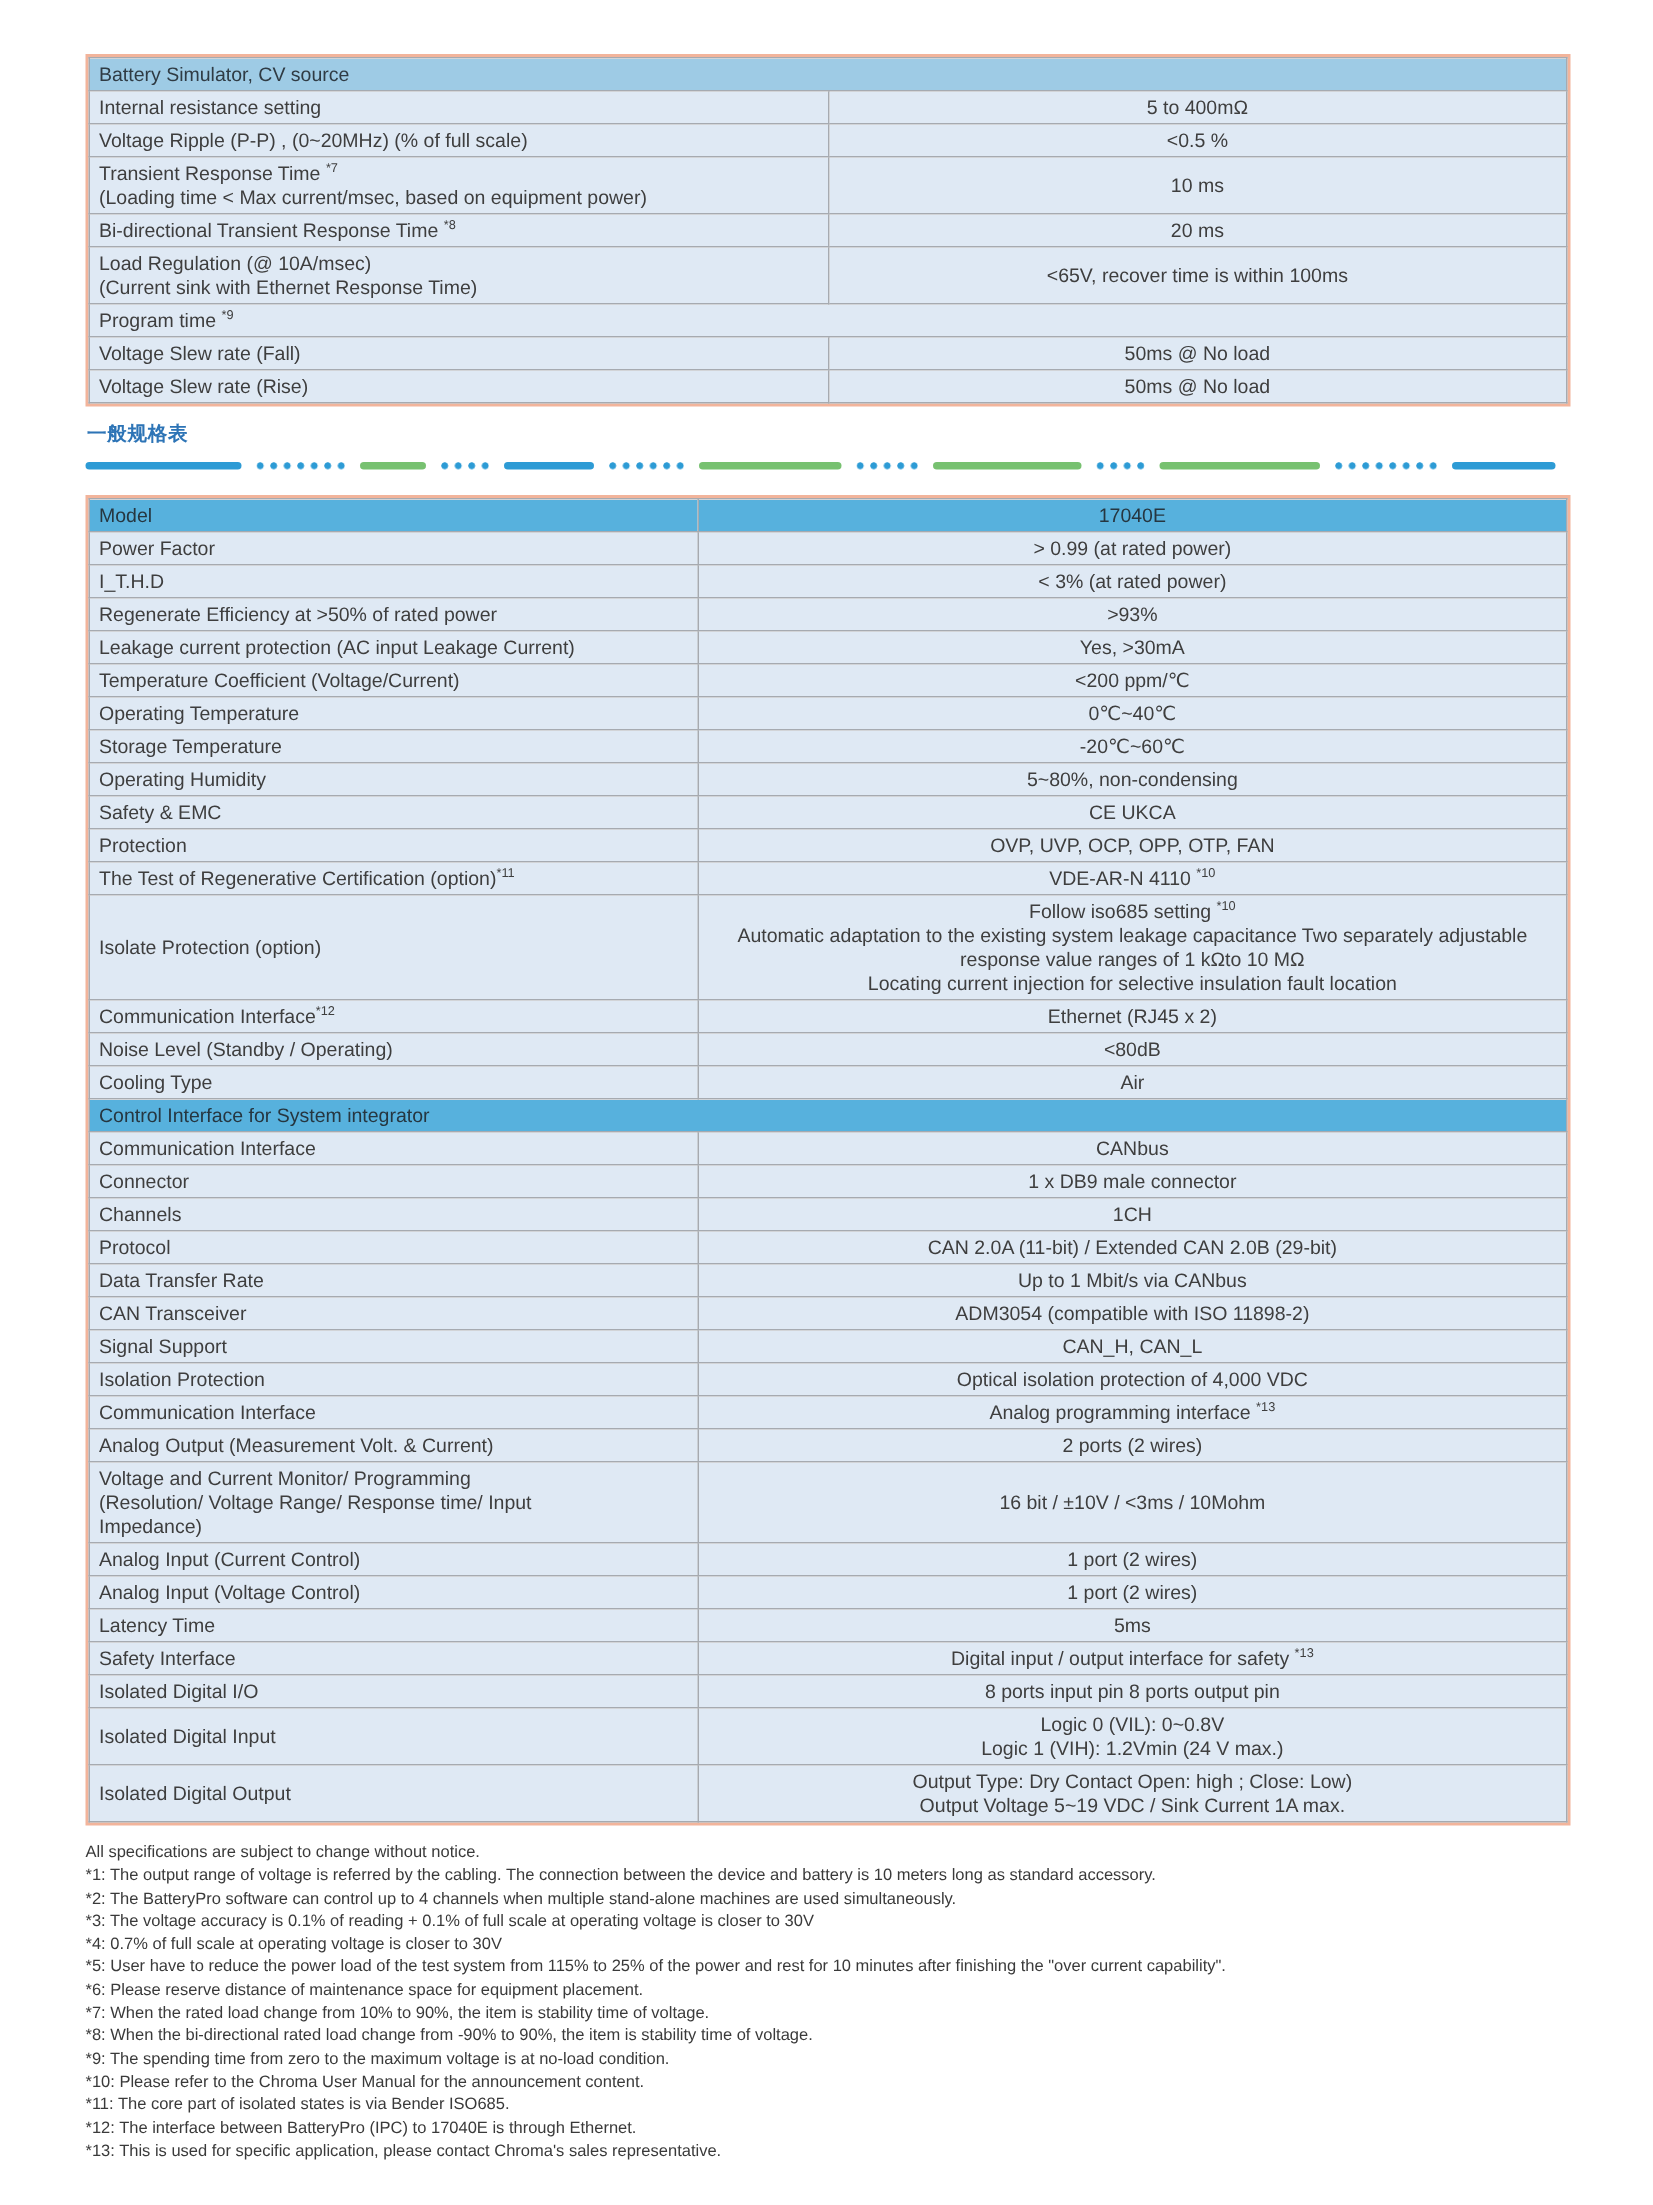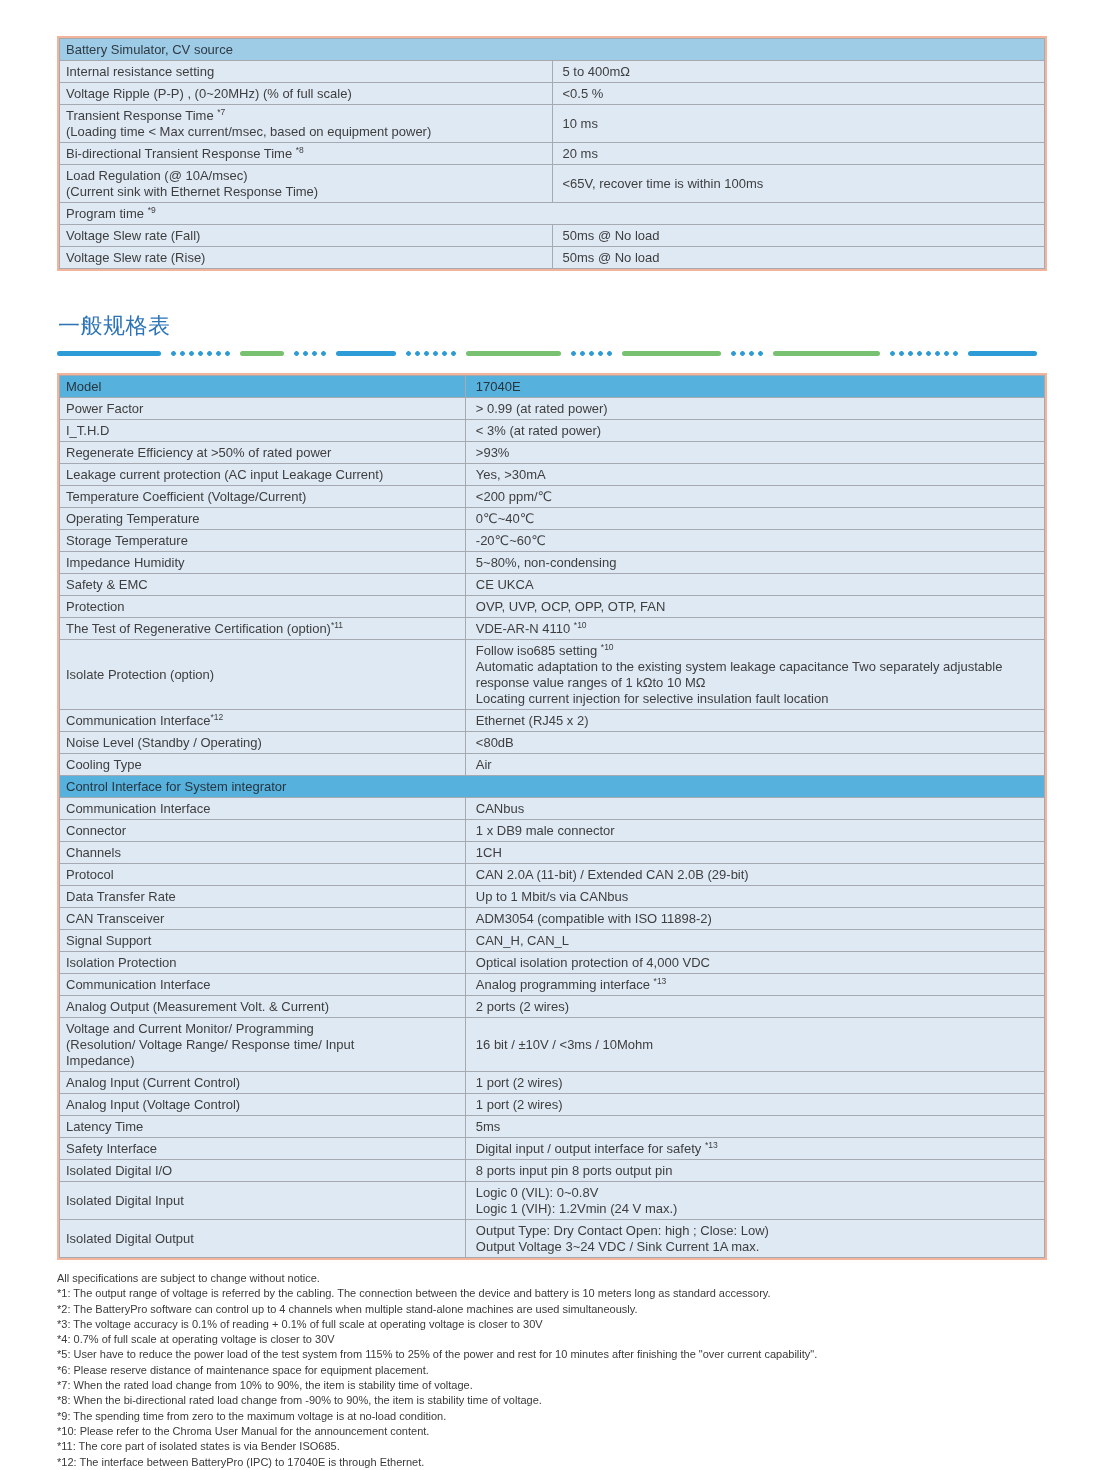--- a/index.html
+++ b/index.html
@@ -24,32 +24,32 @@
   .tbl-wrap{border:2px solid var(--b-outer);}
   table{border-collapse:collapse;width:100%;table-layout:fixed;padding-left:20px;}
   td{
     border:1px solid var(--b-inner);
     background:var(--cell-bg);
     font-size:13px;line-height:16px;
     padding:2.5px 6px;vertical-align:middle;
     overflow:hidden;
   }
   td.lbl{text-align:left;}
-  td.val{text-align:left;padding:2.5px 10px;}
+  td.val{text-align:center;padding:2.5px 10px;}
   #battery-table td.lbl{width:46.3%;}
   #general-table td.lbl{width:41.2%;}
   td.full{width:100% !important;}
   tr.hdr1 td{background:var(--hdr-light);color:#2f3b44;}
   tr.hdr2 td{background:var(--hdr-blue);color:#263640;margin-top:41px;}
   sup{font-size:8.5px;line-height:0;}
   .ln{min-height:16px;}
   h2.sec-title{
     color:var(--title-blue);
-    font-size:22px;font-weight:normal;
-    margin:40px 0 9px 1px;letter-spacing:0.5px;
+    font-size:13px;font-weight:bold;
+    margin:9px 0 9px 1px;letter-spacing:0.5px;
   }
   .divider{
     display:flex;align-items:center;gap:10px;
     height:6px;margin:0 0 17px 0;
   }
   .divider i{display:block;height:5px;flex:0 0 auto;}
   .ds{border-radius:2.5px;}
   .ds.b{background:var(--div-blue);}
   .ds.g{background:var(--div-green);}
   .dt{
@@ -222,21 +222,21 @@
           <tr>
             <td class="lbl">
               <div class="ln"><span>Storage Temperature</span></div>
             </td>
             <td class="val">
               <div class="ln"><span>-20℃~60℃</span></div>
             </td>
           </tr>
           <tr>
             <td class="lbl">
-              <div class="ln"><span>Impedance Humidity</span></div>
+              <div class="ln"><span>Operating Humidity</span></div>
             </td>
             <td class="val">
               <div class="ln"><span>5~80%, non-condensing</span></div>
             </td>
           </tr>
           <tr>
             <td class="lbl">
               <div class="ln"><span>Safety &amp; EMC</span></div>
             </td>
             <td class="val">
@@ -436,21 +436,21 @@
               <div class="ln"><span>Logic 0 (VIL): 0~0.8V</span></div>
               <div class="ln"><span>Logic 1 (VIH): 1.2Vmin (24 V max.)</span></div>
             </td>
           </tr>
           <tr>
             <td class="lbl">
               <div class="ln"><span>Isolated Digital Output</span></div>
             </td>
             <td class="val">
               <div class="ln"><span>Output Type: Dry Contact Open: high ; Close: Low)</span></div>
-              <div class="ln"><span>Output Voltage 3~24 VDC / Sink Current 1A max.</span></div>
+              <div class="ln"><span>Output Voltage 5~19 VDC / Sink Current 1A max.</span></div>
             </td>
           </tr>
         </tbody>
     </table>
   </div>
 
   <div class="footnotes" id="footnotes">
       <p>All specifications are subject to change without notice.</p>
       <p>*1: The output range of voltage is referred by the cabling. The connection between the device and battery is 10 meters long as standard accessory.</p>
       <p>*2: The BatteryPro software can control up to 4 channels when multiple stand-alone machines are used simultaneously.</p>

